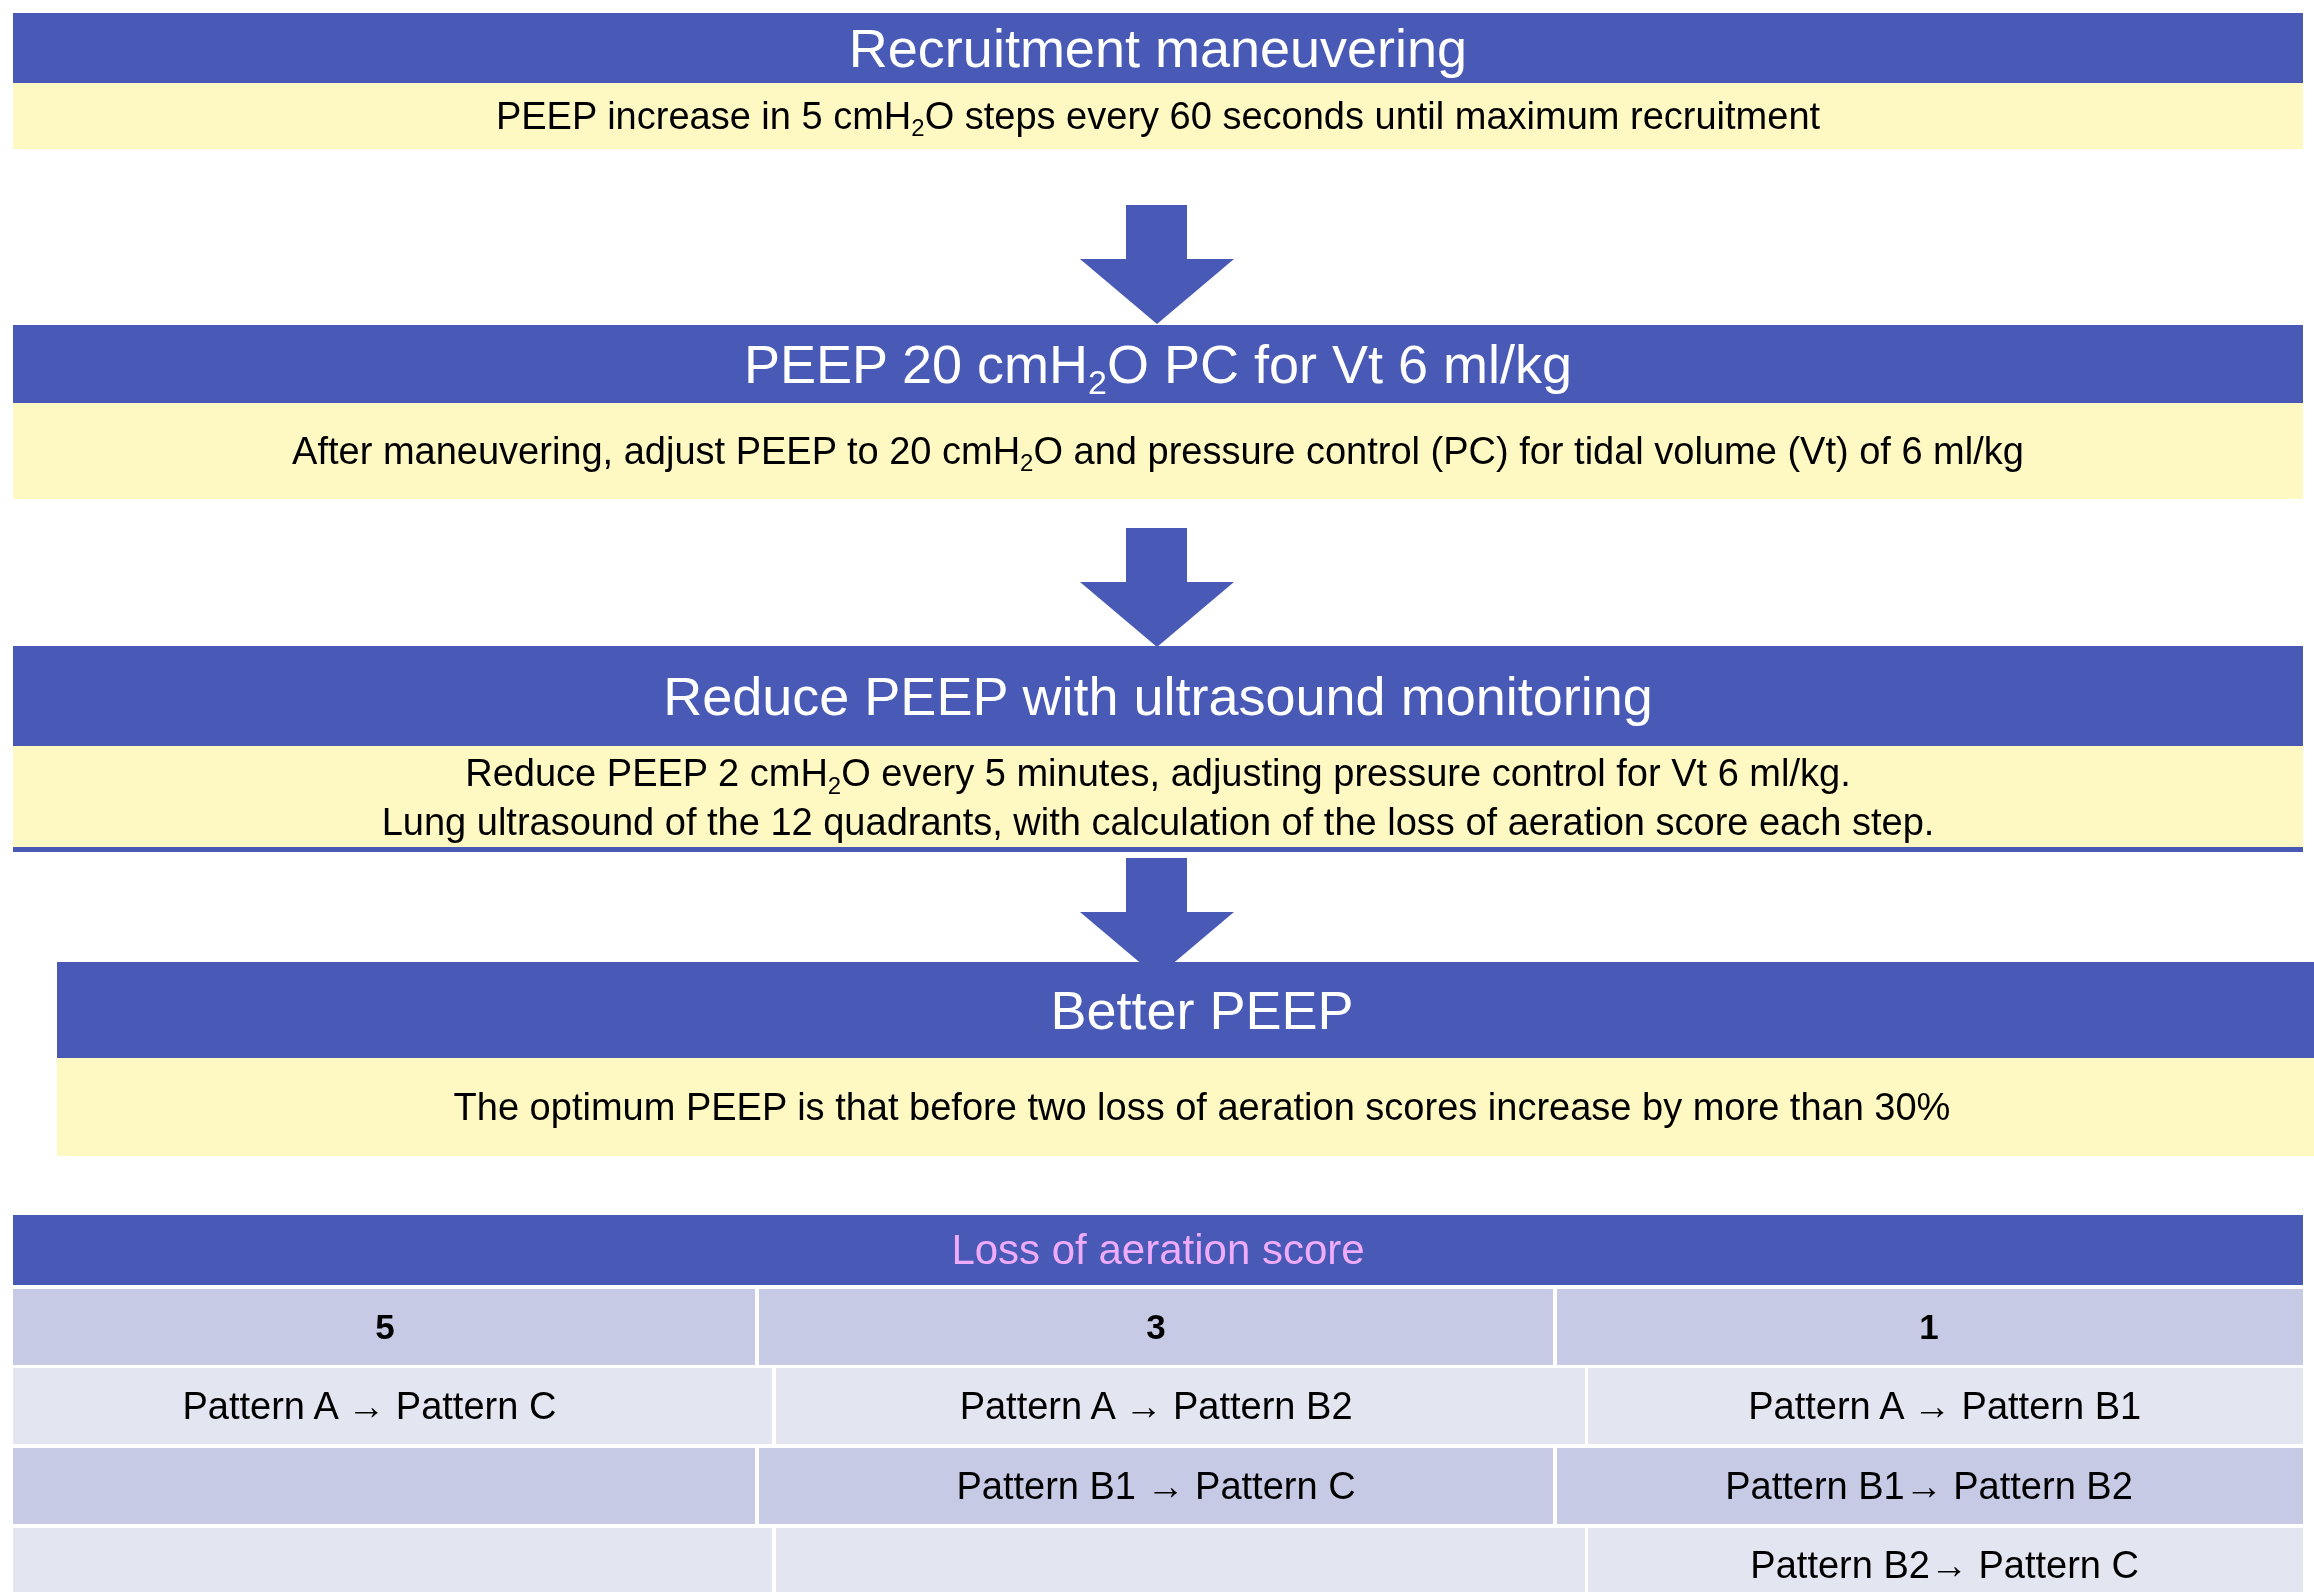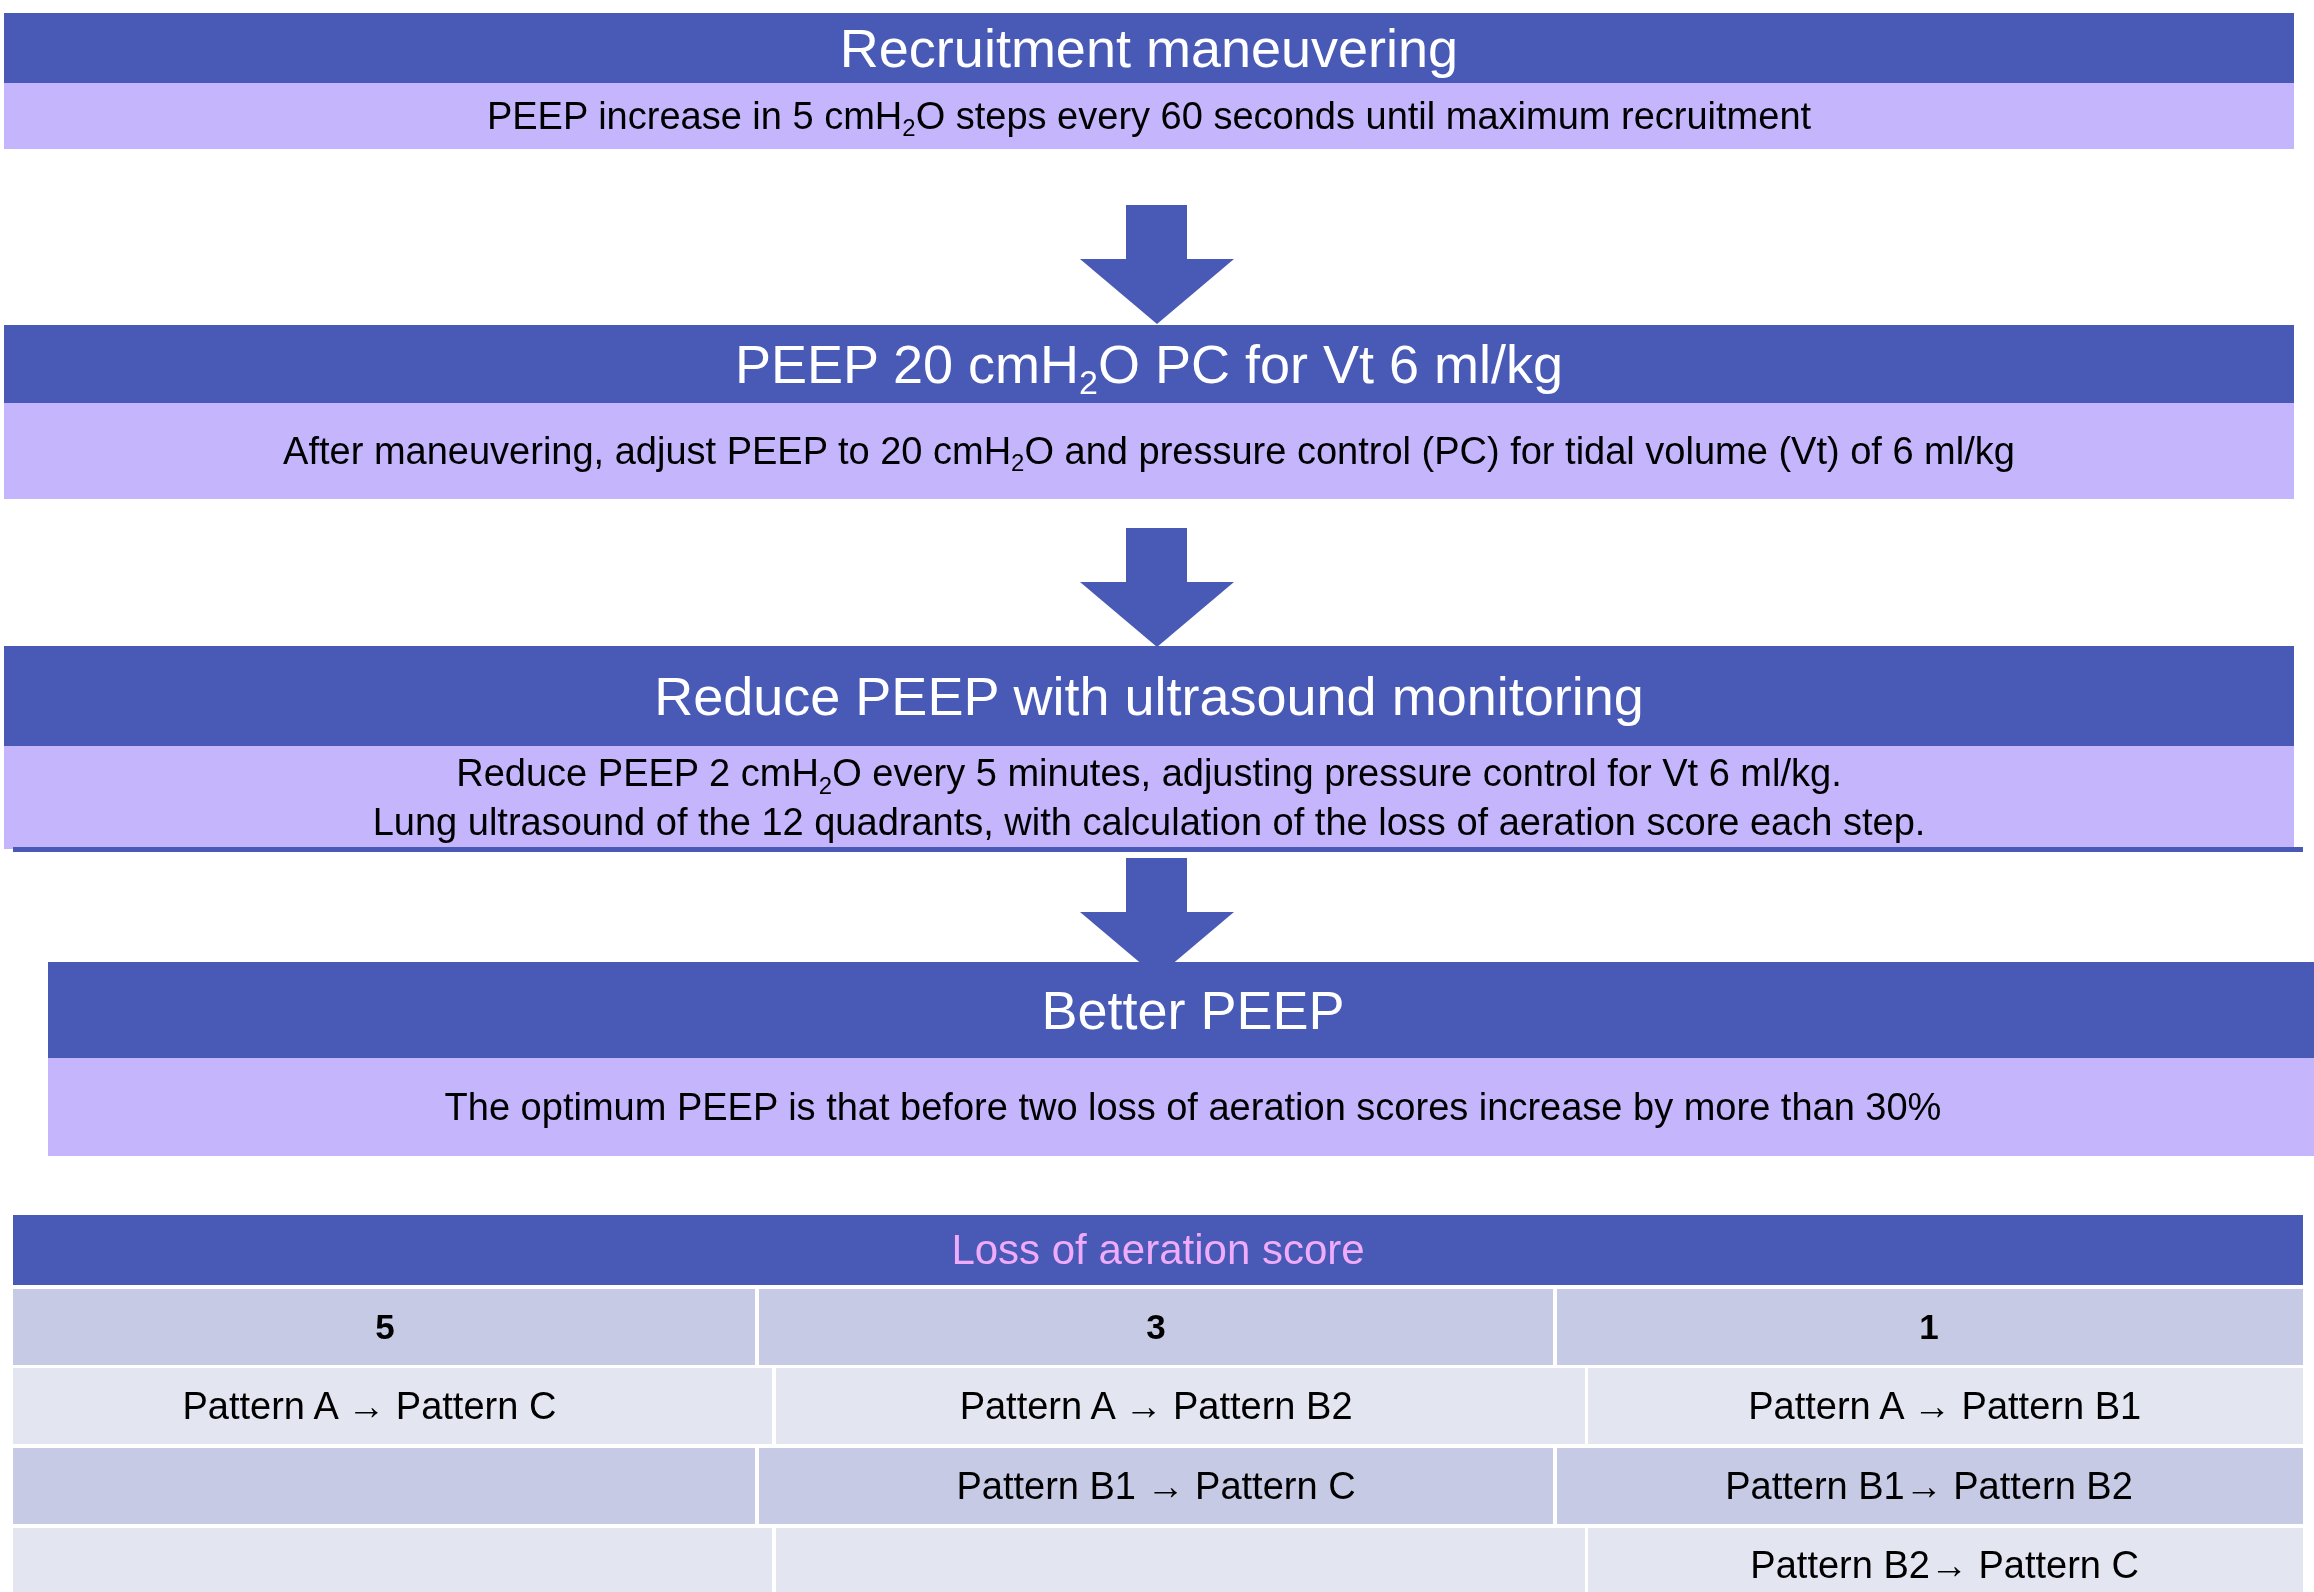--- a/index.html
+++ b/index.html
@@ -15,38 +15,38 @@
     position: relative;
     width: 2315px;
     height: 1593px;
     background: #ffffff;
     overflow: hidden;
   }
 
   
   .block {
     position: absolute;
-    left: 4px;
+    left: 13px;
     width: 2290px;
     box-sizing: border-box;
   }
   .block-head {
     background: #4859B6;
     color: #ffffff;
     text-align: center;
     font-size: 54px;
     line-height: 1.0;
     display: flex;
     align-items: center;
     justify-content: center;
     box-sizing: border-box;
     font-weight: 400;
   }
   .block-body {
-    background: #c4b5fd;
+    background: #fef9c3;
     color: #000000;
     text-align: center;
     font-size: 38px;
     line-height: 1.28;
     display: flex;
     align-items: center;
     justify-content: center;
     flex-direction: column;
     box-sizing: border-box;
     font-weight: 400;

